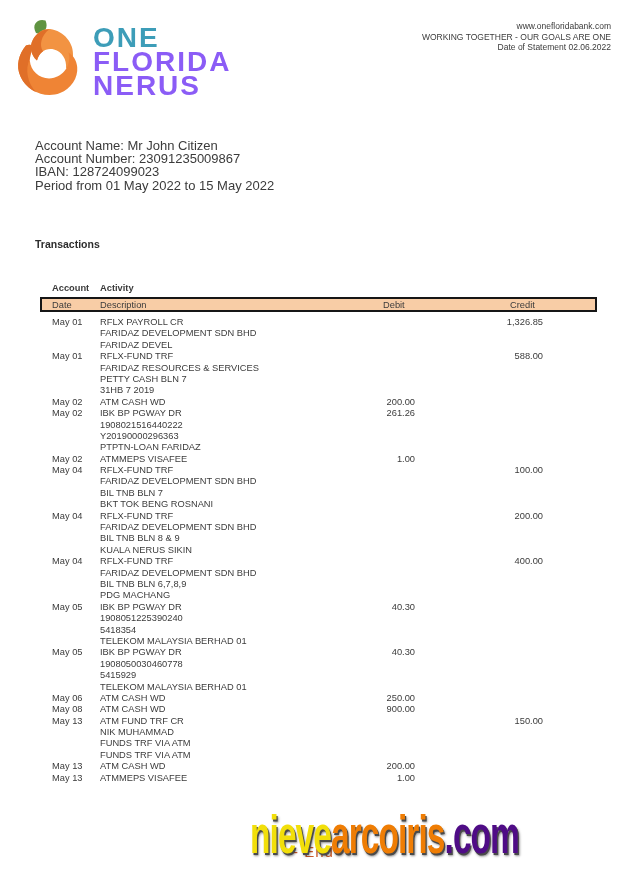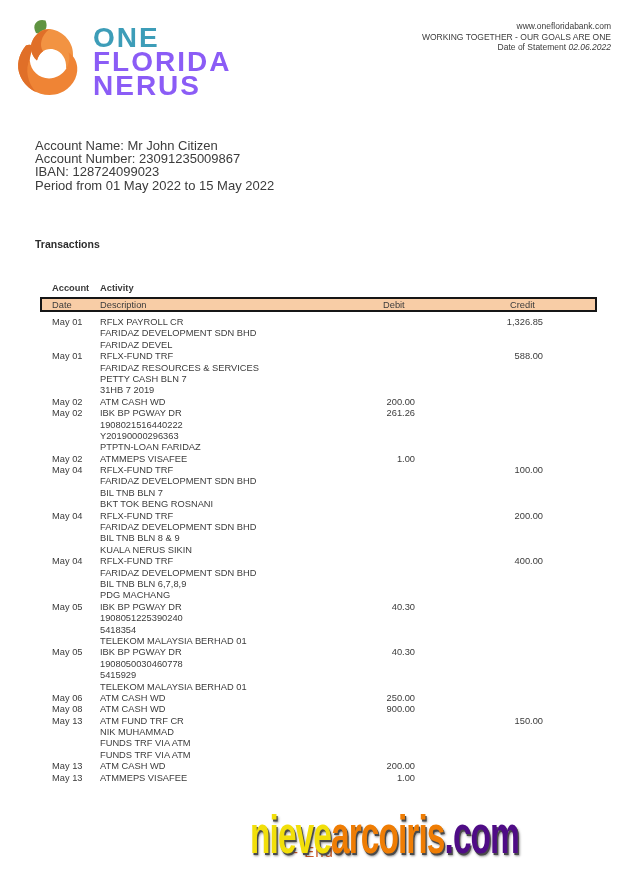--- a/index.html
+++ b/index.html
@@ -20,21 +20,21 @@
   .logo-icon { width: 66px; height: 82px; }
   .brand-text { margin-left: 13px; margin-top: 8px; font-weight: bold; letter-spacing: 2px; line-height: 24px; font-size: 28px; }
   .brand-one { color: #3d9db8; }
   .brand-dark { color: #8b5cf6; }
 
   
   .header-right {
     position: absolute; top: 21px; right: 18px;
     text-align: right; font-size: 8.5px; line-height: 10.5px; color: #3b3b3b;
   }
-  .stmt-date { font-style: italic; }
+  .stmt-date { }
 
   
   .account-block { position: absolute; left: 35px; top: 139px; font-size: 13px; line-height: 13.2px; }
 
   
   .section-title { position: absolute; left: 35px; top: 238px; font-size: 10.5px; font-weight: bold; color: #2d2d2d; }
 
   .table { position: absolute; left: 40px; top: 283px; width: 557px; font-size: 9.3px; }
   .group-header { position: relative; height: 13px; font-weight: bold; }
   .gh-account { position: absolute; left: 12px; }

